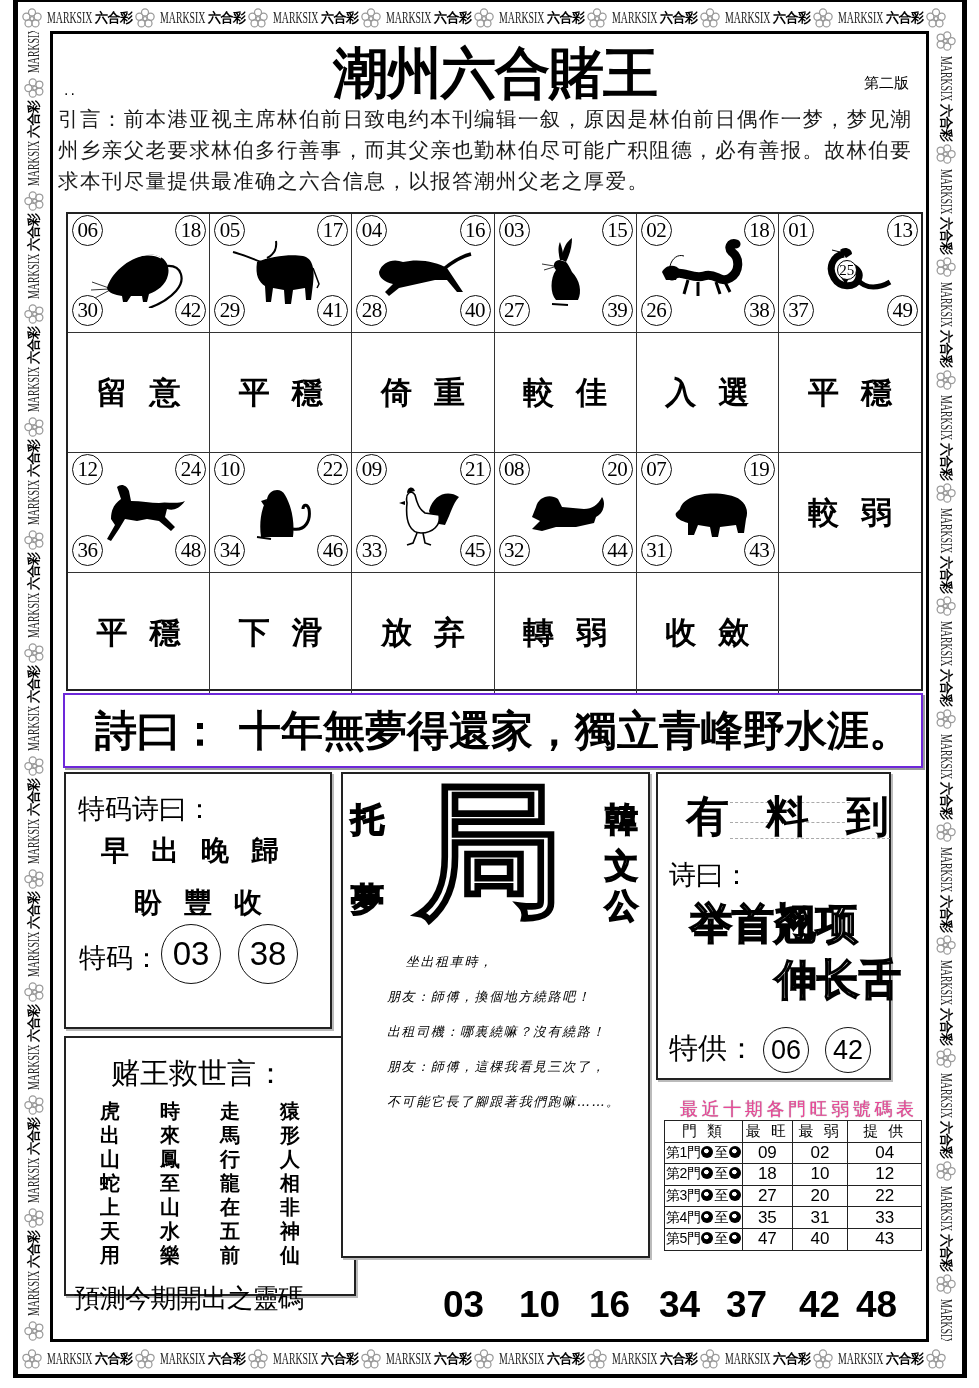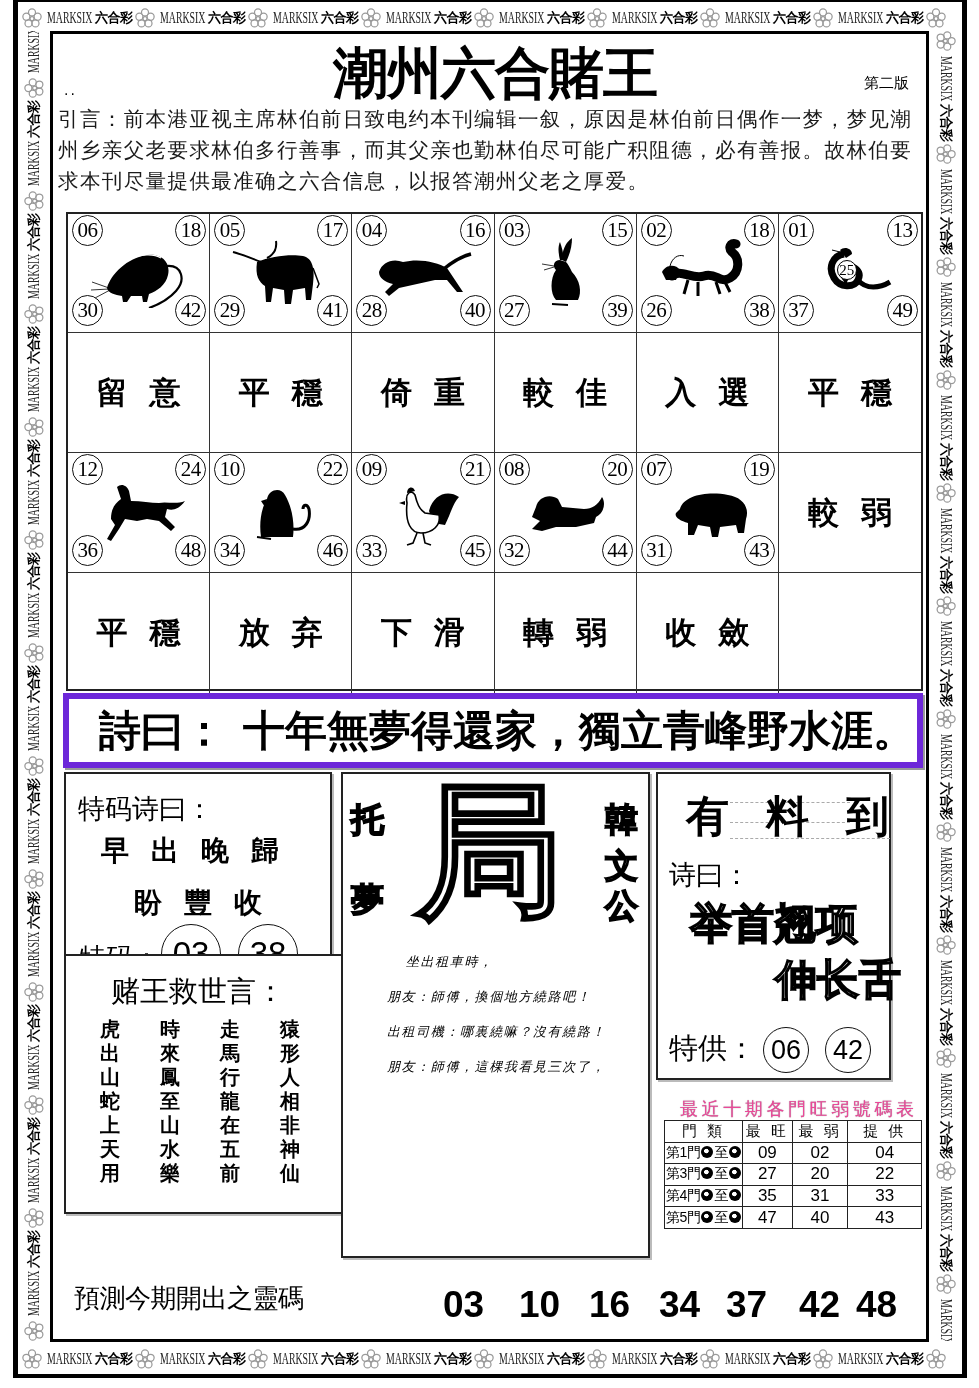--- a/index.html
+++ b/index.html
@@ -31,26 +31,26 @@
 .zgrid{position:absolute;left:66px;top:212px;width:857px;height:479px;display:grid;grid-template-columns:repeat(6,1fr);grid-template-rows:119px 120px 120px 120px;border:2px solid #222}
 .zc{position:relative;border-right:1.5px solid #333;border-bottom:1.5px solid #333}
 .zc:nth-child(6n){border-right:none}
 .zc:nth-child(n+19){border-bottom:none}
 .nc{position:absolute;width:31px;height:31px;border:1.3px solid #111;border-radius:50%;font-family:"Liberation Serif",serif;font-size:21px;line-height:29px;text-align:center;letter-spacing:-0.5px;background:#fff}
 .tl{left:4px;top:1px}.tr{right:3px;top:1px}.bl{left:4px;bottom:6px}.br{right:3px;bottom:6px}
 .an{position:absolute;left:21px;top:24px;width:100px;height:70px}
 .mini{position:absolute;left:58px;top:46px;font-family:"Liberation Serif",serif;font-size:15px;border:1px solid #000;border-radius:50%;width:20px;height:20px;line-height:18px;text-align:center;background:#fff}
 .fc{display:flex;align-items:center;justify-content:center;font-size:31px;font-weight:900;letter-spacing:22px;padding-left:22px}
 
-.banner{left:63px;top:693px;width:860px;height:75px;border:6px solid #6d28d9;box-shadow:2px 2px 0 #999;display:flex;align-items:center;padding-left:30px;font-weight:900;font-size:42px;white-space:nowrap;overflow:hidden}
+.banner{left:63px;top:693px;width:860px;height:75px;border:2px solid #6d28d9;box-shadow:2px 2px 0 #999;display:flex;align-items:center;padding-left:30px;font-weight:900;font-size:42px;white-space:nowrap;overflow:hidden}
 .banner .pre{margin-right:18px}
 
 .box{position:absolute;border:2px solid #222;box-shadow:2px 2px 0 #bbb;background:#fff}
 .box1{left:64px;top:772px;width:268px;height:257px}
-.box2{left:64px;top:954px;width:292px;height:260px}
+.box2{left:64px;top:1036px;width:292px;height:260px}
 .box3{left:341px;top:772px;width:309px;height:486px}
 .box4{left:656px;top:772px;width:235px;height:308px}
 .lbl28{font-family:"DejaVu Serif",serif;font-size:27px;white-space:nowrap}
 .bold28{font-size:28px;font-weight:900;letter-spacing:22px;white-space:nowrap}
 .circ{position:absolute;border:1.3px solid #111;border-radius:50%;text-align:center;font-family:"Liberation Sans",sans-serif}
 .c60{width:60px;height:60px;line-height:58px;font-size:33px}
 .c46{width:46px;height:46px;line-height:44px;font-size:27px}
 .kgrid{position:absolute;left:14px;top:61px;display:grid;grid-template-columns:repeat(4,60px);grid-auto-rows:24px;font-family:"DejaVu Serif",serif;font-weight:bold;font-size:20px;line-height:24px;text-align:center}
 .outl{color:#fff;-webkit-text-stroke:1.6px #000;font-weight:900;white-space:nowrap}
 .story{position:absolute;left:44px;top:170px;font-family:"DejaVu Serif",serif;font-style:italic;font-size:13px;line-height:35px;letter-spacing:1.6px;white-space:nowrap}
@@ -520,22 +520,22 @@
     <span class="nc tr">19</span>
     <svg class="an" viewBox="0 0 100 70">
         <path d="M22 32 C26 18 50 14 70 18 C84 20 92 30 88 42 L86 56 L80 56 L78 48 L62 50 L60 60 L54 60 L52 50 L40 48 L36 58 L30 58 L30 46 C22 44 16 40 18 36 Z"></path>
       </svg>
     <span class="nc bl">31</span>
     <span class="nc br">43</span>
   </div>
 
   <div class="zc fc">較弱</div>
   <div class="zc fc">平穩</div>
+  <div class="zc fc">下滑</div>
   <div class="zc fc">放弃</div>
-  <div class="zc fc">下滑</div>
   <div class="zc fc">轉弱</div>
   <div class="zc fc">收斂</div>
 </div>
 
 <div class="a banner">
   <span class="pre">詩曰：</span>
   <span>十年無夢得還家，獨立青峰野水涯。</span>
 </div>
 
 <div class="box box1">
@@ -586,20 +586,21 @@
   <div class="a outl" style="left:8px;top:104px;font-size:33px">夢</div>
   <div class="a outl" style="left:72px;top:4px;font-size:148px;line-height:1;-webkit-text-stroke:2px #000">局</div>
   <div class="a outl" style="left:262px;top:24px;font-size:33px">韓</div>
   <div class="a outl" style="left:262px;top:70px;font-size:33px">文</div>
   <div class="a outl" style="left:262px;top:110px;font-size:33px">公</div>
   <div class="story">
     <div>坐出租車時，</div>
     <div>朋友：師傅，換個地方繞路吧！</div>
     <div>出租司機：哪裏繞嘛？沒有繞路！</div>
     <div>朋友：師傅，這棵我看見三次了，</div>
+    <div>不可能它長了腳跟著我們跑嘛……。</div>
   </div>
 </div>
 
 <div class="box box4">
   <div class="dash" style="left:72px;top:28px;width:120px"></div>
   <div class="dash" style="left:72px;top:48px;width:120px"></div>
   <div class="dash" style="left:72px;top:64px;width:160px"></div>
   <div class="a" style="left:28px;top:14px;font-size:43px;font-weight:900;letter-spacing:37px;white-space:nowrap">有料到</div>
   <div class="a lbl28" style="left:11px;top:83px">诗曰：</div>
   <div class="a outl" style="left:32px;top:122px;font-size:42px">举首翘项</div>
@@ -624,20 +625,26 @@
     <th>最 弱</th>
     <th>提 供</th>
   </tr>
   <tr>
     <td class="door"><span>第1門</span><span class="ball"></span><span>至</span><span class="ball"></span></td>
     <td>09</td>
     <td>02</td>
     <td>04</td>
   </tr>
   <tr>
+    <td class="door"><span>第2門</span><span class="ball"></span><span>至</span><span class="ball"></span></td>
+    <td>18</td>
+    <td>10</td>
+    <td>12</td>
+  </tr>
+  <tr>
     <td class="door"><span>第3門</span><span class="ball"></span><span>至</span><span class="ball"></span></td>
     <td>27</td>
     <td>20</td>
     <td>22</td>
   </tr>
   <tr>
     <td class="door"><span>第4門</span><span class="ball"></span><span>至</span><span class="ball"></span></td>
     <td>35</td>
     <td>31</td>
     <td>33</td>

